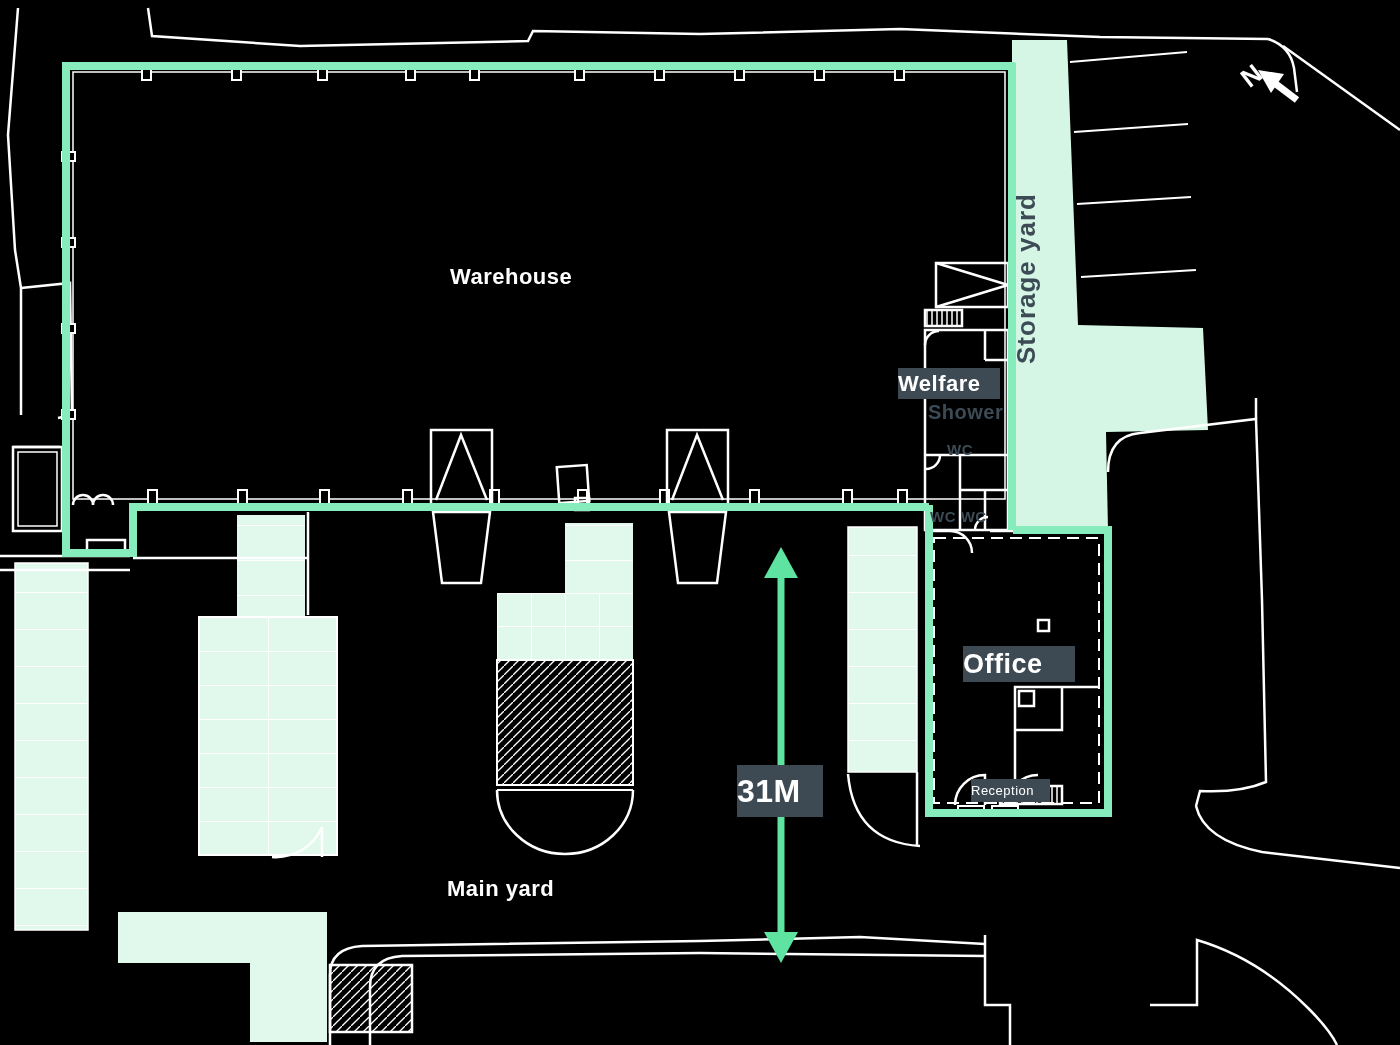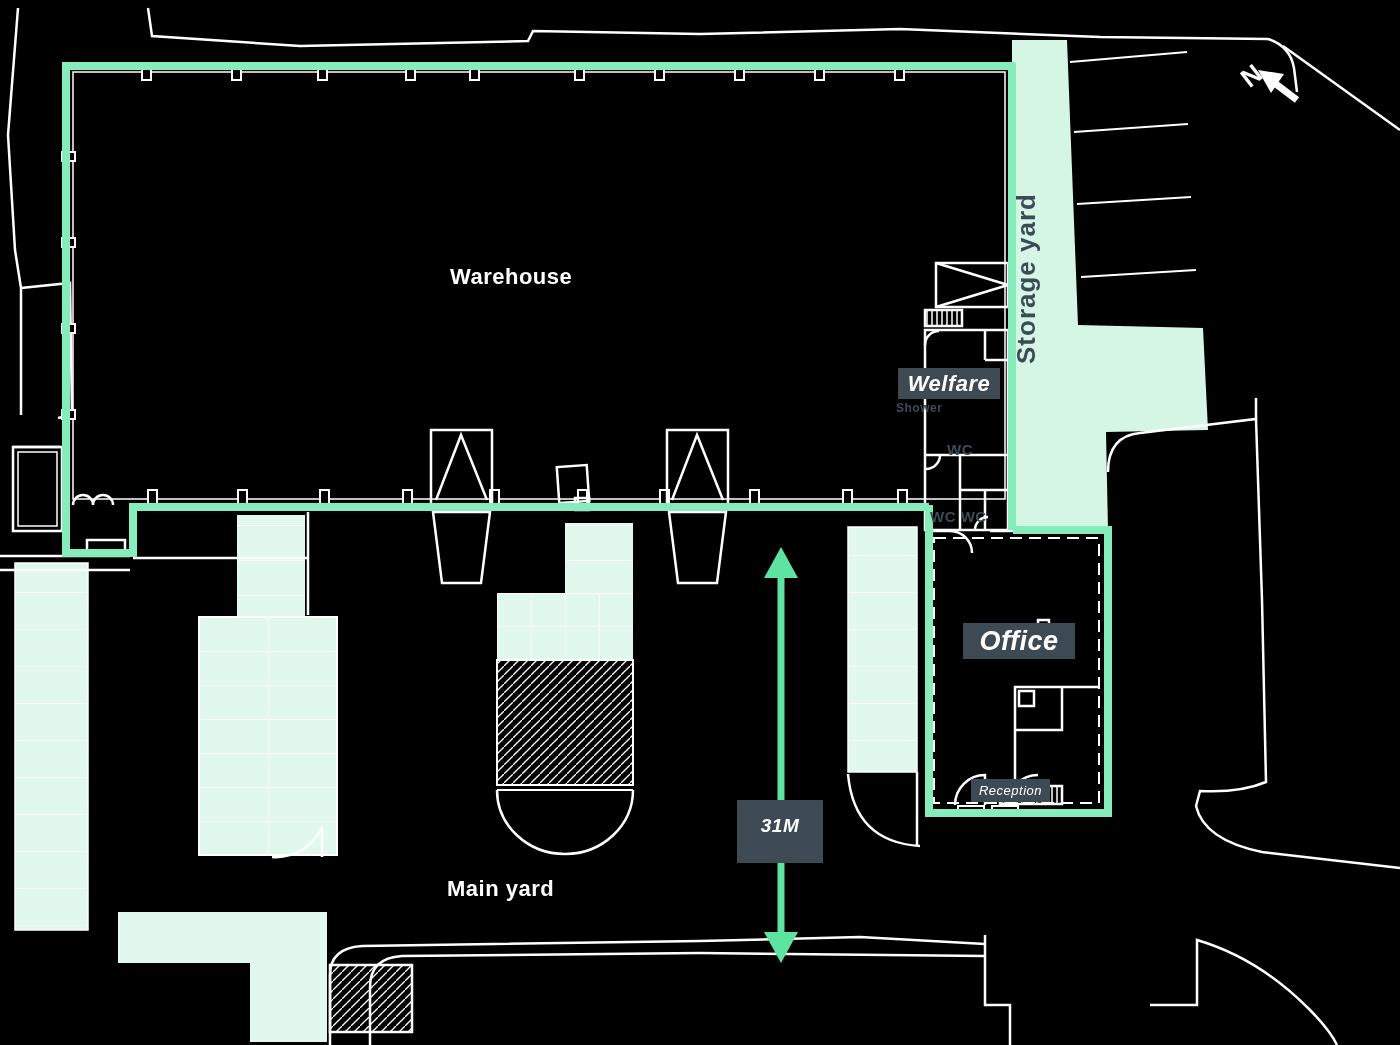--- a/index.html
+++ b/index.html
@@ -1,21 +1,21 @@
 <!DOCTYPE html>
 <html><head>
 <meta charset="utf-8">
 <style>
   html,body{margin:0;padding:0;background:#000;}
   #canvas{position:relative;width:1400px;height:1045px;background:#000;overflow:hidden;
           font-family:"Liberation Sans","DejaVu Sans",sans-serif;}
   #plan-svg{position:absolute;left:0;top:0;}
   .lbl{position:absolute;white-space:nowrap;letter-spacing:.5px;}
   .lbl-plain{color:#fff;font-weight:700;font-size:22px;text-align:center;}
-  .badge{background:#3d4a54;color:#fff;font-weight:700;text-align:center;font-style:italic;}
+  .badge{background:#3d4a54;color:#fff;font-weight:700;}
   .lbl-dark{color:#3c4b55;font-weight:700;}
   .rot{transform:rotate(-90deg);transform-origin:center center;}
 </style>
 </head>
 <body>
 
 <div id="canvas">
 
 <svg id="plan-svg" width="1400" height="1045" viewBox="0 0 1400 1045">
   <defs>
@@ -204,29 +204,29 @@
     <line x1="1297" y1="100" x2="1272" y2="81" stroke="#fff" stroke-width="7"></line>
     <polygon points="1258,70 1284,74 1271,93" fill="#fff"></polygon>
     <text x="1243" y="86" fill="#fff" font-size="26" font-weight="bold" font-family="Liberation Sans, sans-serif" transform="rotate(-38 1250 78)">N</text>
   </g>
 </svg>
 
 <div class="lbl lbl-plain" style="left:450px;top:264px;">Warehouse</div>
 
 <div class="lbl badge" style="left:898px;top:368px;width:102px;height:31px;line-height:31px;font-size:22px;">Welfare</div>
 
-<div class="lbl lbl-dark" style="left:896px;top:401px;font-size:12px;">Shower</div>
+<div class="lbl lbl-dark" style="left:928px;top:401px;font-size:20px;">Shower</div>
 
 <div class="lbl lbl-dark" style="left:947px;top:441px;font-size:15px;">WC</div>
 
 <div class="lbl lbl-dark" style="left:930px;top:508px;font-size:15px;">WC WC</div>
 
 <div class="lbl lbl-dark rot" style="left:916px;top:263px;width:220px;text-align:center;font-size:26px;letter-spacing:1px;">Storage yard</div>
 
-<div class="lbl badge" style="left:963px;top:623px;width:112px;height:36px;line-height:36px;font-size:27px;">Office</div>
+<div class="lbl badge" style="left:963px;top:646px;width:112px;height:36px;line-height:36px;font-size:27px;">Office</div>
 
 <div class="lbl badge" style="left:971px;top:779px;width:79px;height:23px;line-height:23px;font-size:13px;font-weight:400;">Reception</div>
 
 <div class="lbl lbl-plain" style="left:447px;top:876px;">Main yard</div>
 
-<div class="lbl badge" style="left:737px;top:765px;width:86px;height:63px;line-height:52px;font-size:19px;margin-top:35px;">31M</div>
+<div class="lbl badge" style="left:737px;top:765px;width:86px;height:52px;line-height:52px;font-size:32px;">31M</div>
 
 </div>
 
 </body></html>

